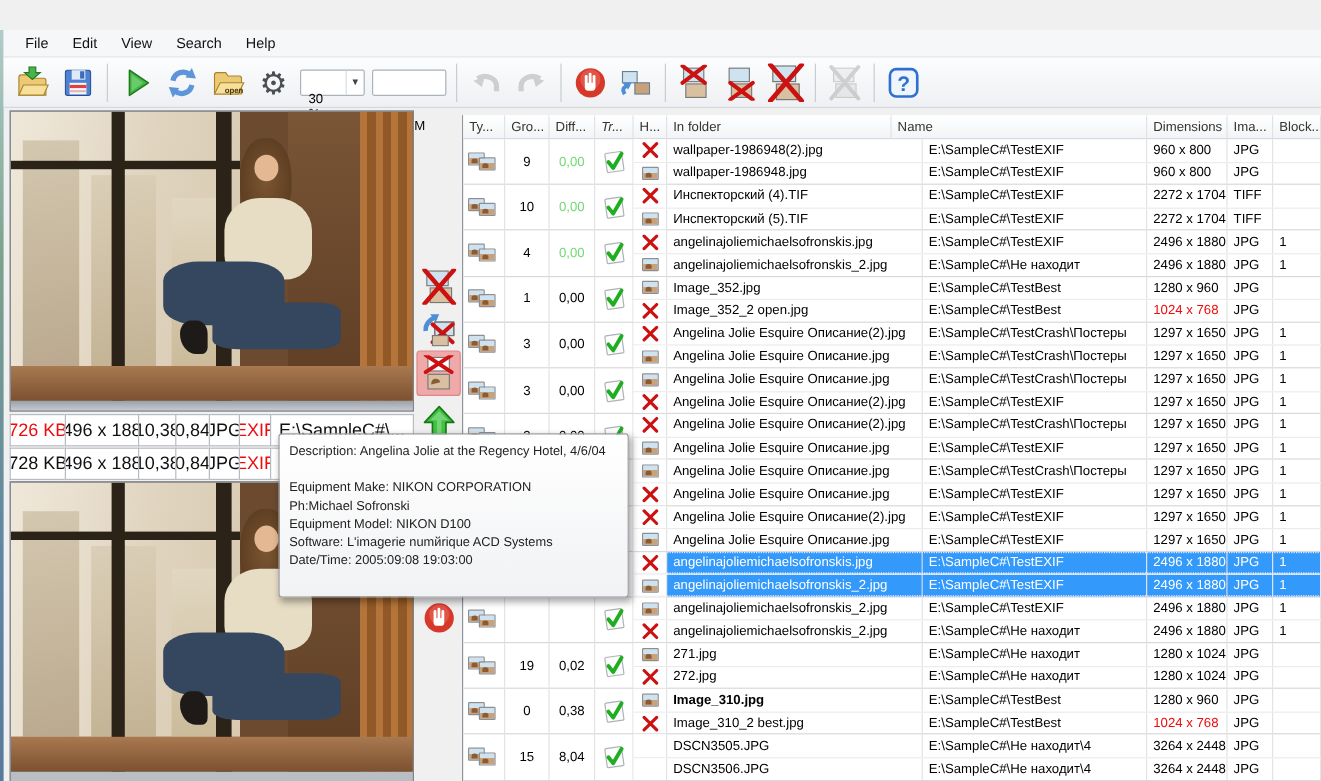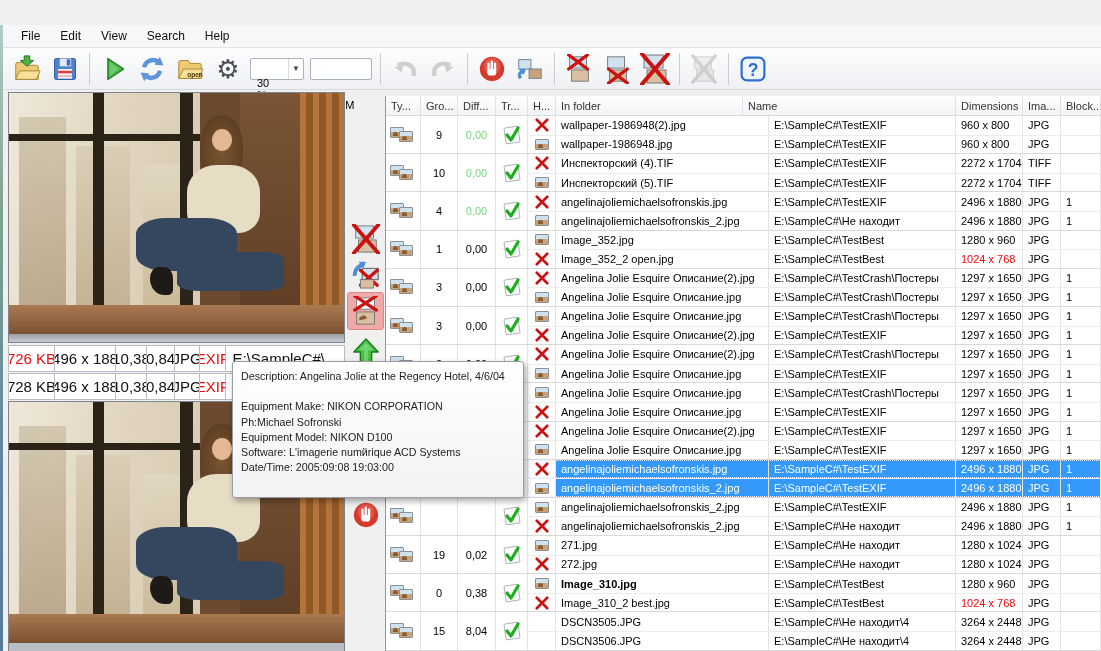--- a/index.html
+++ b/index.html
@@ -325,21 +325,21 @@
           <rect x="11" y="16" width="9.5" height="7" rx="3"></rect>
         </g>
     </svg>
   </div>
 
   <div id="table">
     <div id="thead">
         <div class="hcell" style="width: 35px; flex: 0 0 auto;">Ty...</div>
         <div class="hcell" style="width: 37px; flex: 0 0 auto;">Gro...</div>
         <div class="hcell" style="width: 38px; flex: 0 0 auto;">Diff...</div>
-        <div class="hcell" style="width: 32px; flex: 0 0 auto;">Tr...</div>
+        <div class="hcell" style="width: 32px; flex: 0 0 auto; font-style: italic;">Tr...</div>
         <div class="hcell" style="width: 28px; flex: 0 0 auto;">H...</div>
         <div class="hcell" style="width: 187px; flex: 0 0 auto;">In folder</div>
         <div class="hcell" style="width: 213px; flex: 0 0 auto;">Name</div>
         <div class="hcell" style="width: 67px; flex: 0 0 auto;">Dimensions</div>
         <div class="hcell" style="width: 38px; flex: 0 0 auto;">Ima...</div>
         <div class="hcell" style="width: 46px; flex: 1 1 0%;">Block...</div>
       </div>
     <div id="tbody">
         <div class="pair">
           <div class="mcell" style="width: 35px;">

